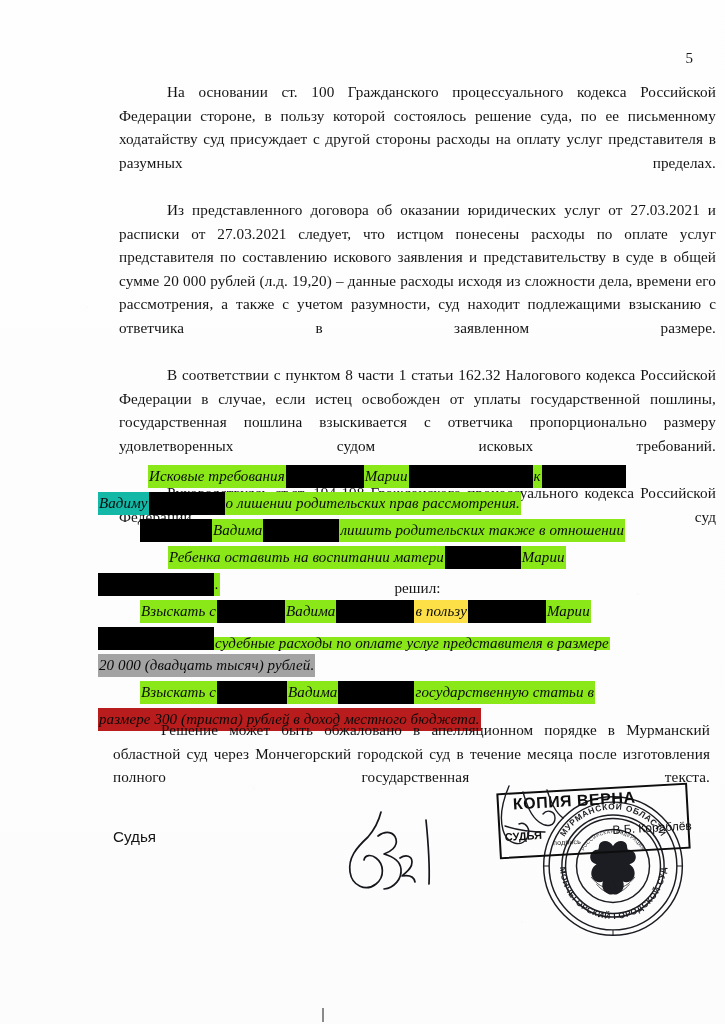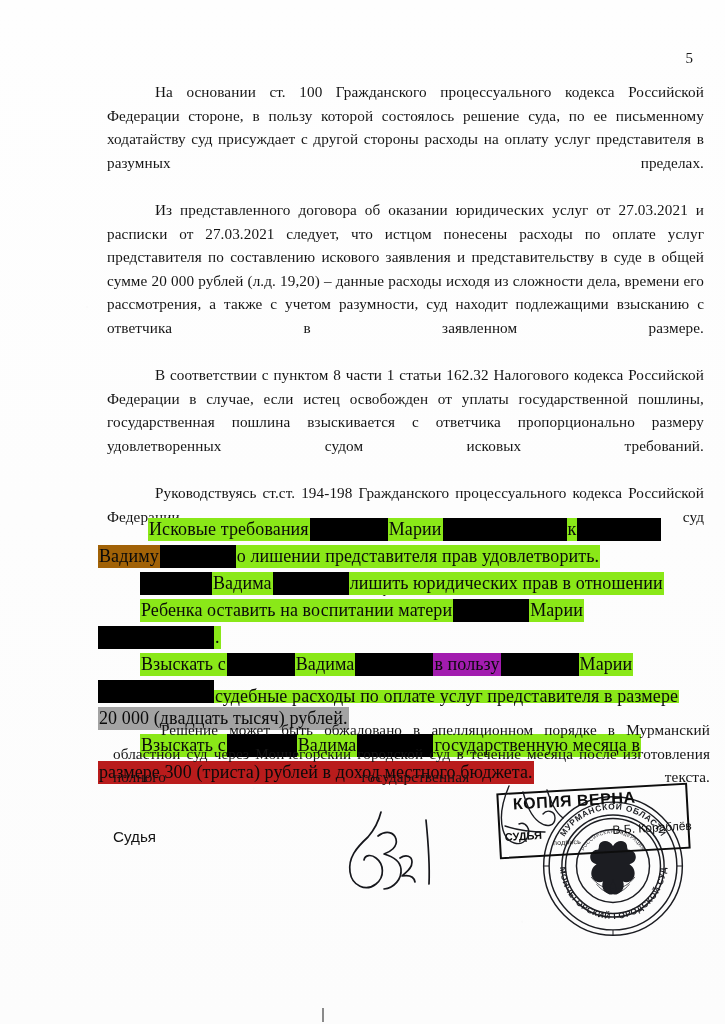--- a/index.html
+++ b/index.html
@@ -44,21 +44,21 @@
     position: absolute;
     top: 50px;
     right: 32px;
     font-size: 15px;
     color: #1a1a1a;
     font-family: "Liberation Serif", serif;
   }
 
   .body-text {
     position: absolute;
-    left: 107px;
+    left: 119px;
     top: 80px;
     width: 597px;
   }
 
   p.para {
     margin: 0 0 0 0;
     text-align: justify;
     text-justify: inter-word;
     font-size: 15.2px;
     line-height: 23.6px;
@@ -79,24 +79,25 @@
     color: #141414;
     margin: 24px 0 0 0;
     text-indent: 0;
   }
   .center-word::after { content: none; }
 
   
   .operative {
     position: absolute;
     left: 98px;
-    top: 518px;
+    top: 465px;
     width: 620px;
-    font-size: 18px;
+    font-size: 15px;
     line-height: 25px;
+    font-style: italic;
   }
   .hl-line {
     display: flex;
     align-items: stretch;
     height: 23px;
     margin-bottom: 4px;
     white-space: nowrap;
   }
   .hl {
     background: #8ae818;
@@ -230,72 +231,72 @@
           <div style="flex: 0 0 auto; width: 50px;"></div>
           <div class="hl" style="background: rgb(138, 232, 24);">Исковые   требования</div>
           <div class="redact" style="width: 78px; background: rgb(0, 0, 0);"></div>
           <div class="hl" style="background: rgb(138, 232, 24);">Марии</div>
           <div class="redact" style="width: 124px; background: rgb(0, 0, 0);"></div>
           <div class="hl" style="background: rgb(138, 232, 24);">к</div>
           <div class="redact" style="width: 84px; background: rgb(0, 0, 0);"></div>
           <div class="spacer"></div>
         </div>
         <div class="hl-line">
-          <div class="hl" style="background: #a16207;">Вадиму</div>
+          <div class="hl" style="background: #14b8a6;">Вадиму</div>
           <div class="redact" style="width: 76px; background: rgb(0, 0, 0);"></div>
-          <div class="hl" style="background: rgb(138, 232, 24);">о лишении представителя прав удовлетворить.</div>
+          <div class="hl" style="background: rgb(138, 232, 24);">о лишении родительских прав рассмотрения.</div>
           <div class="spacer"></div>
         </div>
         <div class="hl-line">
           <div style="flex: 0 0 auto; width: 42px;"></div>
           <div class="redact" style="width: 72px; background: rgb(0, 0, 0);"></div>
           <div class="hl" style="background: rgb(138, 232, 24);">Вадима</div>
           <div class="redact" style="width: 76px; background: rgb(0, 0, 0);"></div>
-          <div class="hl" style="background: rgb(138, 232, 24);">лишить  юридических  прав  в  отношении</div>
+          <div class="hl" style="background: rgb(138, 232, 24);">лишить  родительских  также  в  отношении</div>
           <div class="spacer"></div>
         </div>
         <div class="hl-line">
           <div style="flex: 0 0 auto; width: 42px;"></div>
-          <div class="hl" style="background: rgb(138, 232, 24);">Ребенка    оставить    на    воспитании    матери</div>
+          <div class="hl" style="background: rgb(138, 232, 24); margin-left: 28px;">Ребенка    оставить    на    воспитании    матери</div>
           <div class="redact" style="width: 76px; background: rgb(0, 0, 0);"></div>
           <div class="hl" style="background: rgb(138, 232, 24);">Марии</div>
           <div class="spacer"></div>
         </div>
         <div class="hl-line">
           <div class="redact" style="width: 116px; background: rgb(0, 0, 0);"></div>
           <div class="hl" style="background: rgb(138, 232, 24);">.</div>
           <div class="spacer"></div>
         </div>
         <div class="hl-line">
           <div style="flex: 0 0 auto; width: 42px;"></div>
           <div class="hl" style="background: rgb(138, 232, 24);">Взыскать  с</div>
           <div class="redact" style="width: 68px; background: rgb(0, 0, 0);"></div>
           <div class="hl" style="background: rgb(138, 232, 24);">Вадима</div>
           <div class="redact" style="width: 78px; background: rgb(0, 0, 0);"></div>
-          <div class="hl" style="background: #a21caf;">в  пользу</div>
+          <div class="hl" style="background: #fde047;">в  пользу</div>
           <div class="redact" style="width: 78px; background: rgb(0, 0, 0);"></div>
           <div class="hl" style="background: rgb(138, 232, 24);">Марии</div>
           <div class="spacer"></div>
         </div>
         <div class="hl-line">
           <div class="redact" style="width: 116px; background: rgb(0, 0, 0);"></div>
           <div class="hl" style="background: rgb(138, 232, 24); margin-top: 10px;">судебные расходы по оплате услуг представителя в размере</div>
           <div class="spacer"></div>
         </div>
         <div class="hl-line">
           <div class="hl" style="background: #a3a3a3;">20 000 (двадцать тысяч) рублей.</div>
           <div class="spacer"></div>
         </div>
         <div class="hl-line">
           <div style="flex: 0 0 auto; width: 42px;"></div>
           <div class="hl" style="background: rgb(138, 232, 24);">Взыскать  с</div>
           <div class="redact" style="width: 70px; background: rgb(0, 0, 0);"></div>
           <div class="hl" style="background: rgb(138, 232, 24);">Вадима</div>
           <div class="redact" style="width: 76px; background: rgb(0, 0, 0);"></div>
-          <div class="hl" style="background: rgb(138, 232, 24);">государственную  месяца  в</div>
+          <div class="hl" style="background: rgb(138, 232, 24);">государственную  статьи  в</div>
           <div class="spacer"></div>
         </div>
         <div class="hl-line">
           <div class="hl" style="background: #b91c1c;">размере 300 (триста) рублей в доход местного бюджета.</div>
           <div class="spacer"></div>
         </div>
       </div>
 
     <div style="position:absolute; left:113px; top:718px; width:597px;">
       <p class="para">Решение может быть обжаловано в апелляционном порядке в Мурманский областной суд через Мончегорский городской суд в течение месяца после изготовления полного государственная текста.</p>

